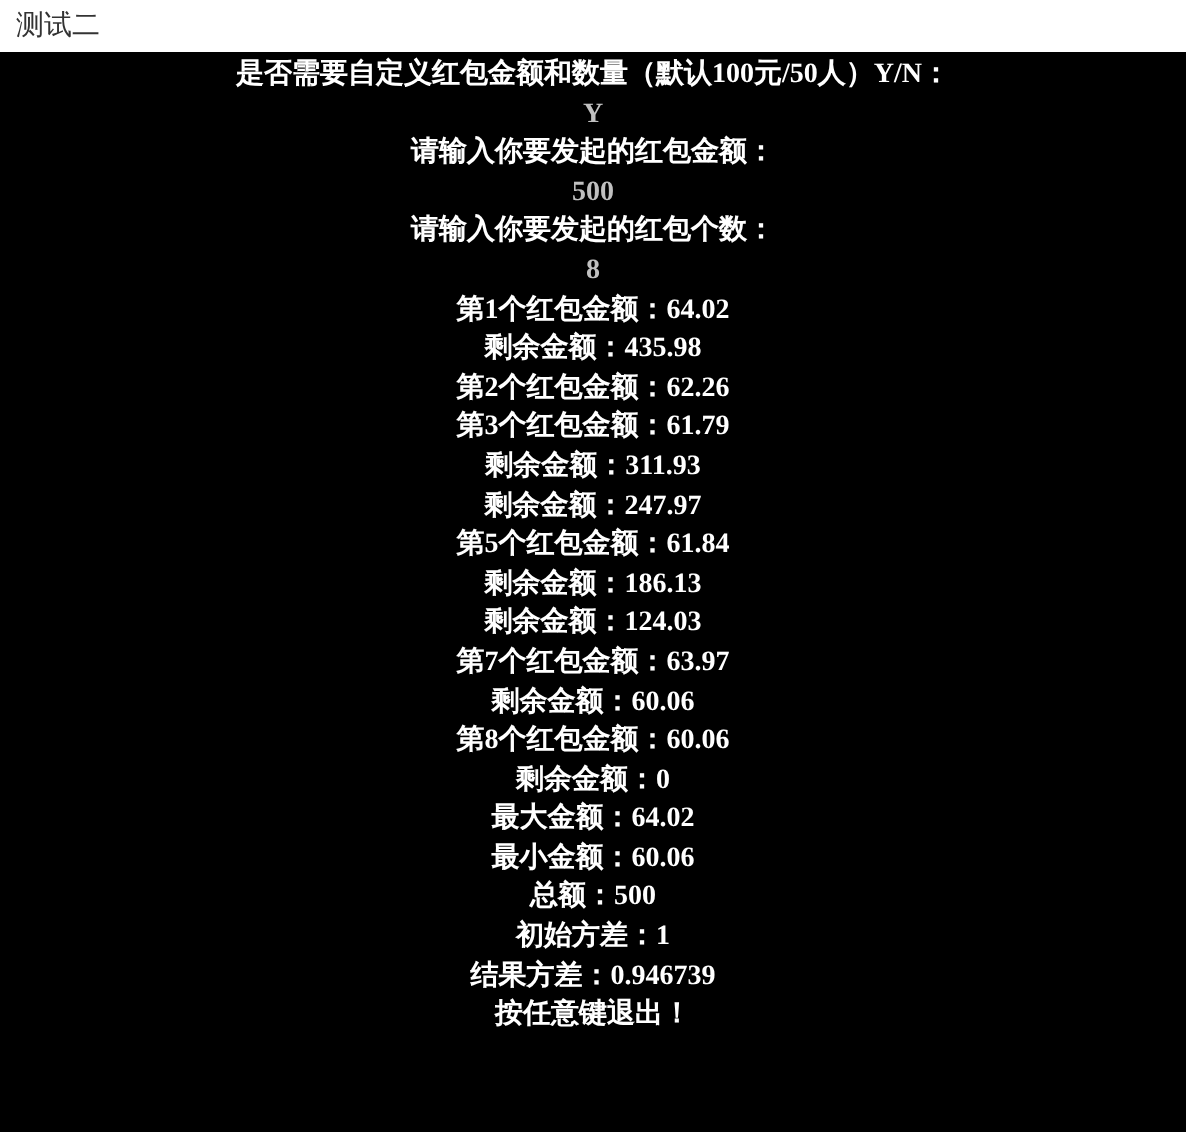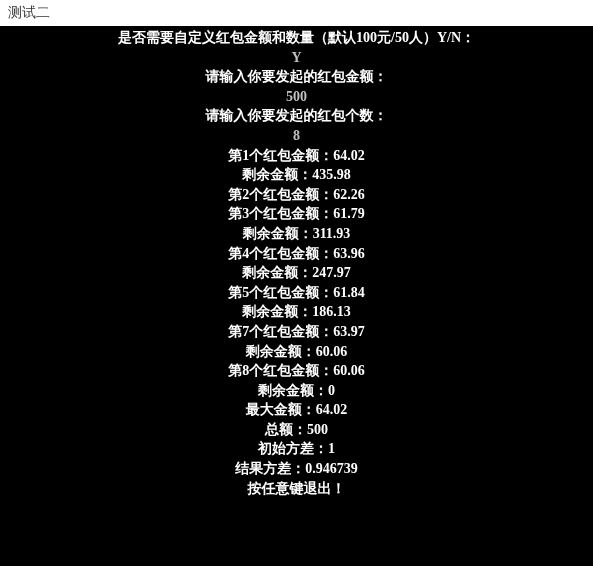--- a/index.html
+++ b/index.html
@@ -50,26 +50,27 @@
     <div class="console-line input-line">Y</div>
     <div class="console-line">请输入你要发起的红包金额：</div>
     <div class="console-line input-line">500</div>
     <div class="console-line">请输入你要发起的红包个数：</div>
     <div class="console-line input-line">8</div>
     <div class="console-line">第1个红包金额：64.02</div>
     <div class="console-line">剩余金额：435.98</div>
     <div class="console-line">第2个红包金额：62.26</div>
     <div class="console-line">第3个红包金额：61.79</div>
     <div class="console-line">剩余金额：311.93</div>
-    <div class="console-line">第4个红包金额：63.96</div>
     <div class="console-line">剩余金额：247.97</div>
     <div class="console-line">第5个红包金额：61.84</div>
     <div class="console-line">剩余金额：186.13</div>
+    <div class="console-line">剩余金额：124.03</div>
     <div class="console-line">第7个红包金额：63.97</div>
     <div class="console-line">剩余金额：60.06</div>
     <div class="console-line">第8个红包金额：60.06</div>
     <div class="console-line">剩余金额：0</div>
     <div class="console-line">最大金额：64.02</div>
+    <div class="console-line">最小金额：60.06</div>
     <div class="console-line">总额：500</div>
     <div class="console-line">初始方差：1</div>
     <div class="console-line">结果方差：0.946739</div>
     <div class="console-line">按任意键退出！</div>
   </div>
 
 </body></html>

